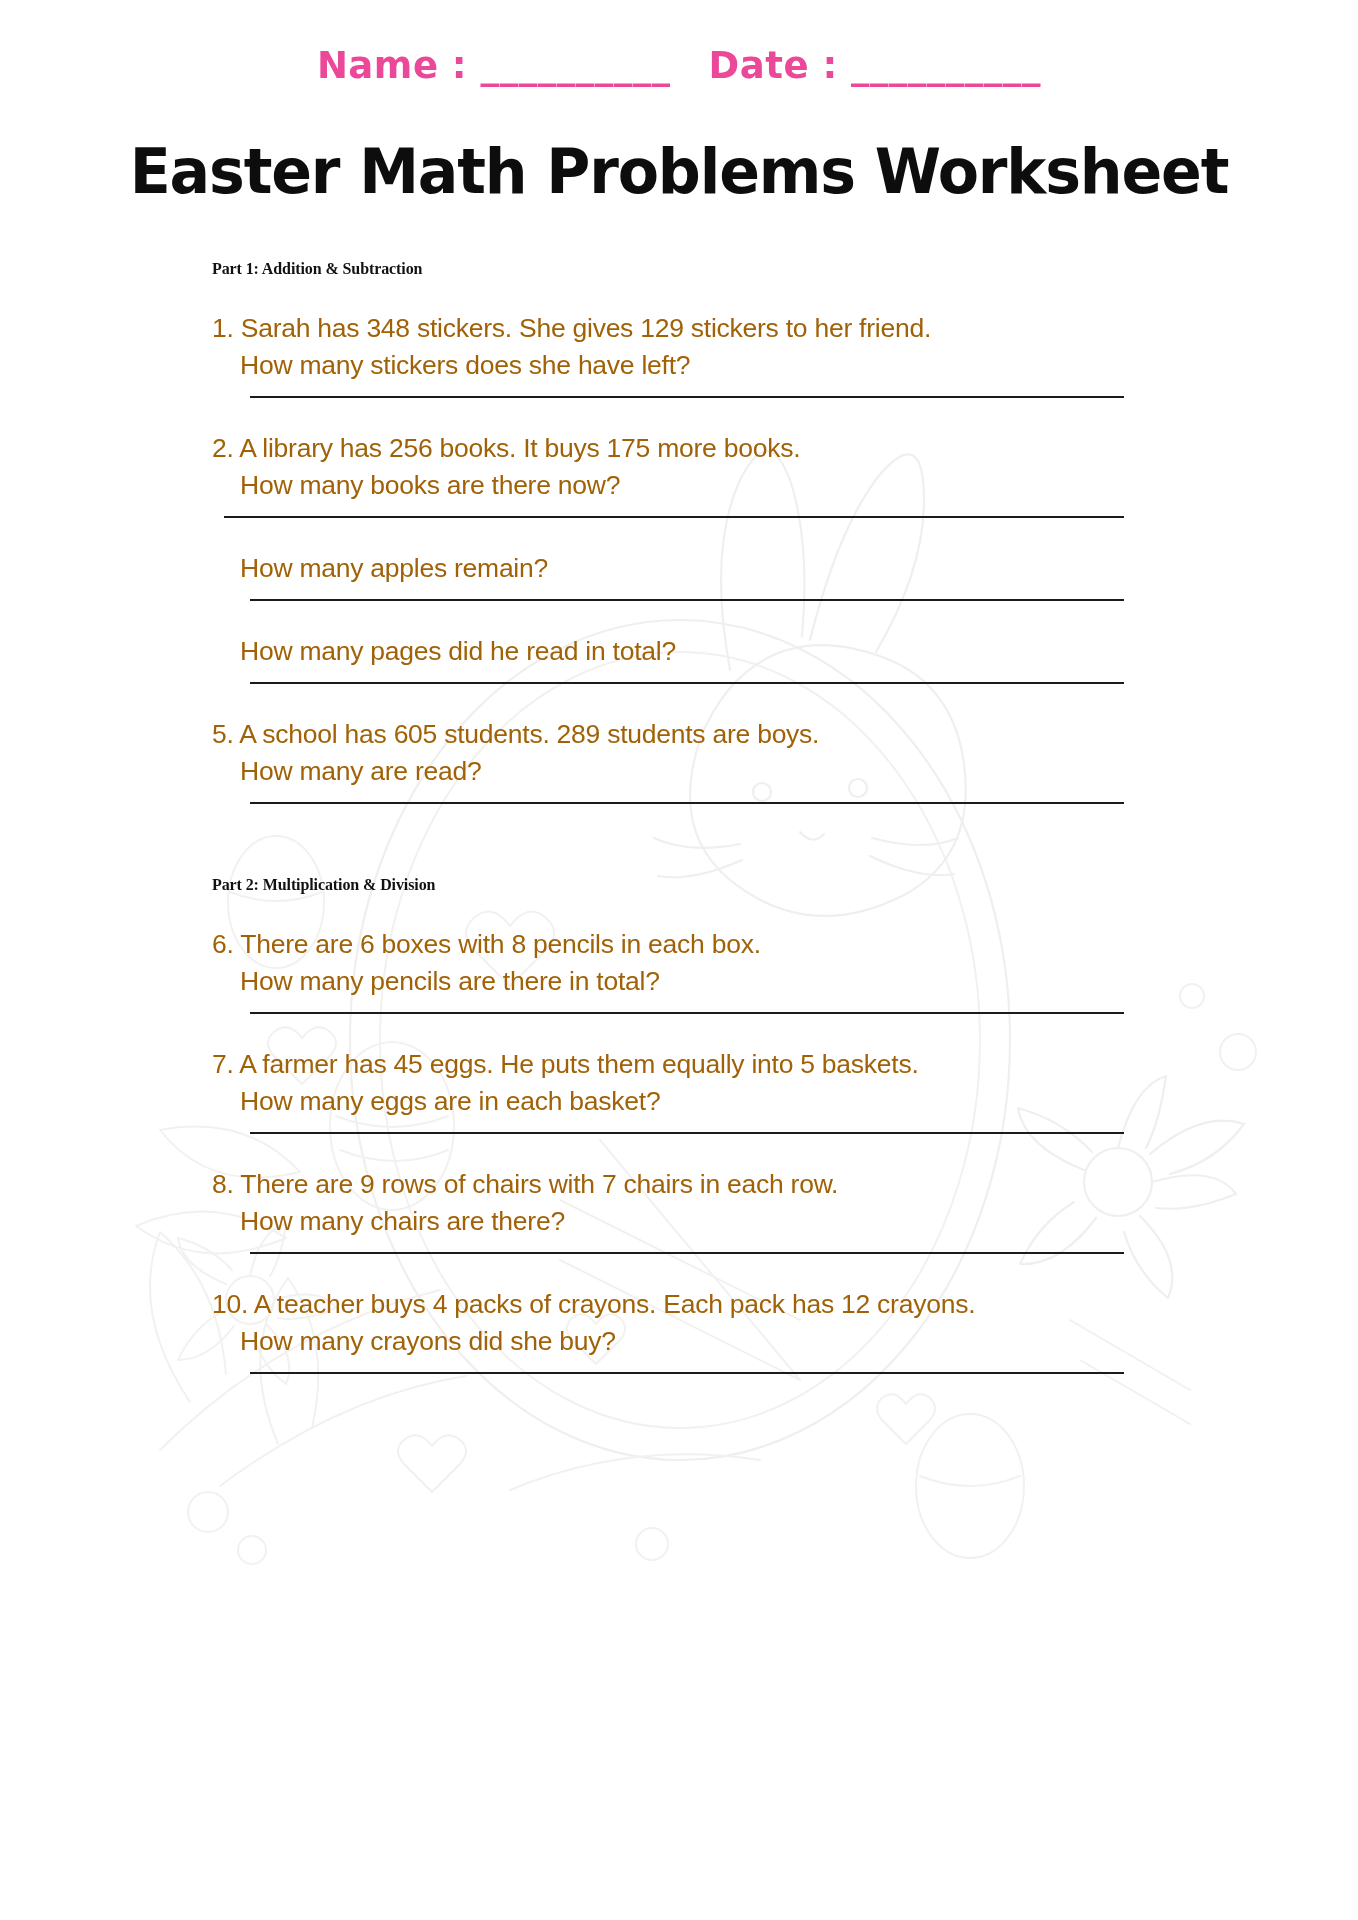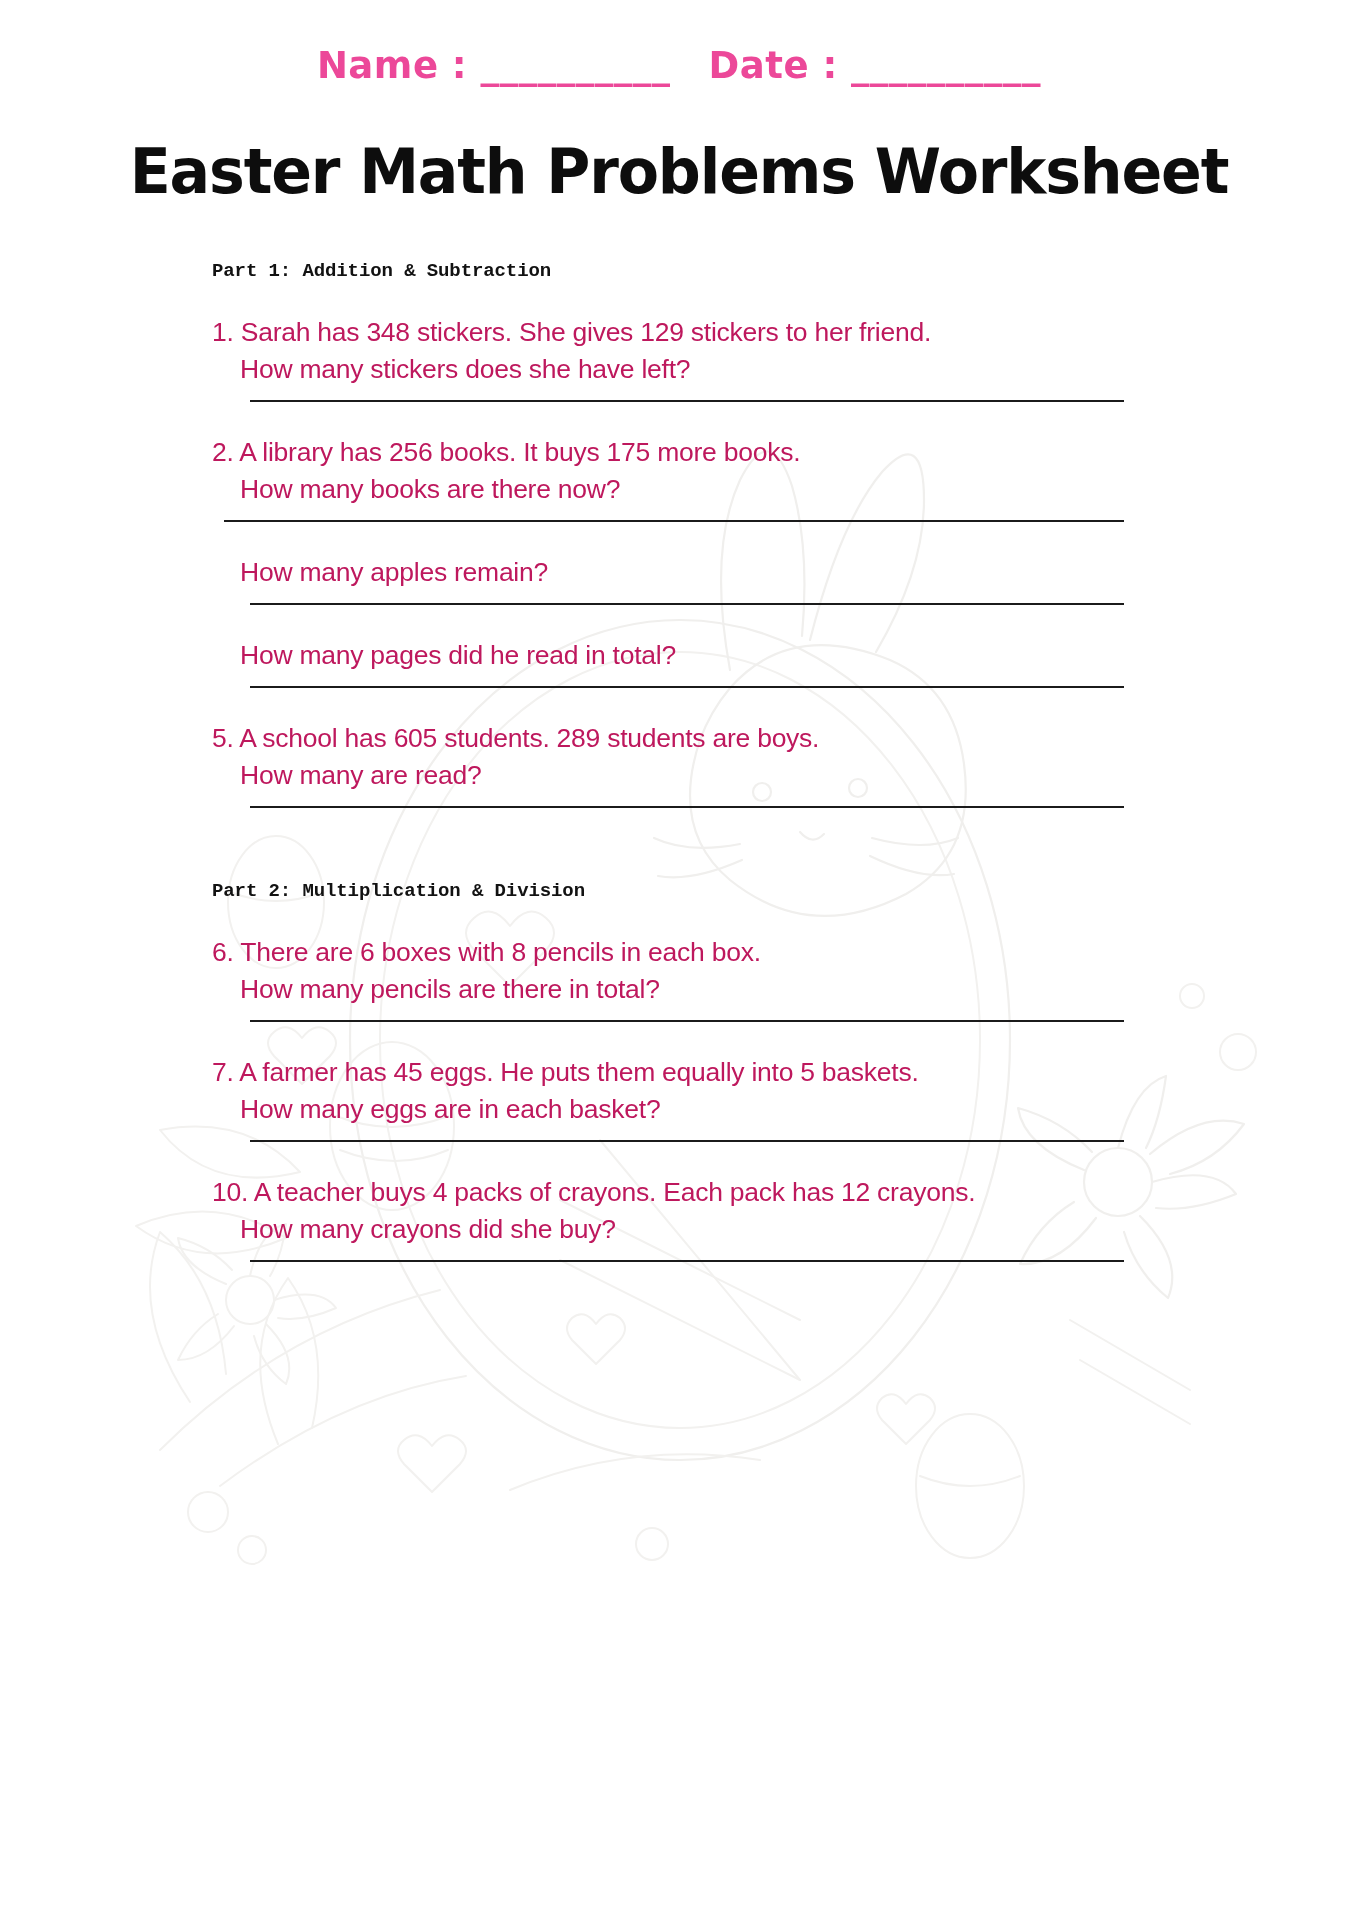--- a/index.html
+++ b/index.html
@@ -71,44 +71,44 @@
   .sections {
     position: absolute;
     top: 252px;
     left: 0;
     width: 1358px;
   }
 
   .section { position: relative; }
 
   .section-heading {
-    font-family: Liberation Mono, monospace;
+    font-family: Liberation Serif, serif;
     font-weight: bold;
-    font-size: 19px;
+    font-size: 16px;
     color: #121212;
     margin-left: 212px;
     letter-spacing: -0.1px;
   }
   .sec1 .section-heading { padding-top: 8px; }
   .sec2 .section-heading { padding-top: 72px; }
 
   .problem {
     position: relative;
     margin-left: 212px;
     width: 912px;
   }
   .sec1 .problem { margin-top: 32px; }
   .sec2 .problem { margin-top: 32px; }
   .sec1 .problem:first-of-type { margin-top: 36px; }
 
   .p-line {
     font-family: "Liberation Sans", sans-serif;
     font-size: 26.5px;
     line-height: 37px;
-    color: #be185d;
+    color: #a16207;
     letter-spacing: -0.25px;
     white-space: nowrap;
   }
   .p-line.l1 { text-indent: 0; }
   .p-line.l2 { padding-left: 28px; }
 
   .answer-rule {
     height: 2px;
     background: #1b1b1b;
     margin-top: 12px;
@@ -252,20 +252,25 @@
         <div class="p-line l2">How many pencils are there in total?</div>
         <div class="answer-rule"></div>
       </div>
 
       <div class="problem">
         <div class="p-line l1">7. A farmer has 45 eggs. He puts them equally into 5 baskets.</div>
         <div class="p-line l2">How many eggs are in each basket?</div>
         <div class="answer-rule"></div>
       </div>
 
+      <div class="problem">
+        <div class="p-line l1">8. There are 9 rows of chairs with 7 chairs in each row.</div>
+        <div class="p-line l2">How many chairs are there?</div>
+        <div class="answer-rule"></div>
+      </div>
 
 
       <div class="problem">
         <div class="p-line l1">10. A teacher buys 4 packs of crayons. Each pack has 12 crayons.</div>
         <div class="p-line l2">How many crayons did she buy?</div>
         <div class="answer-rule"></div>
       </div>
     </div>
 
   </div>

